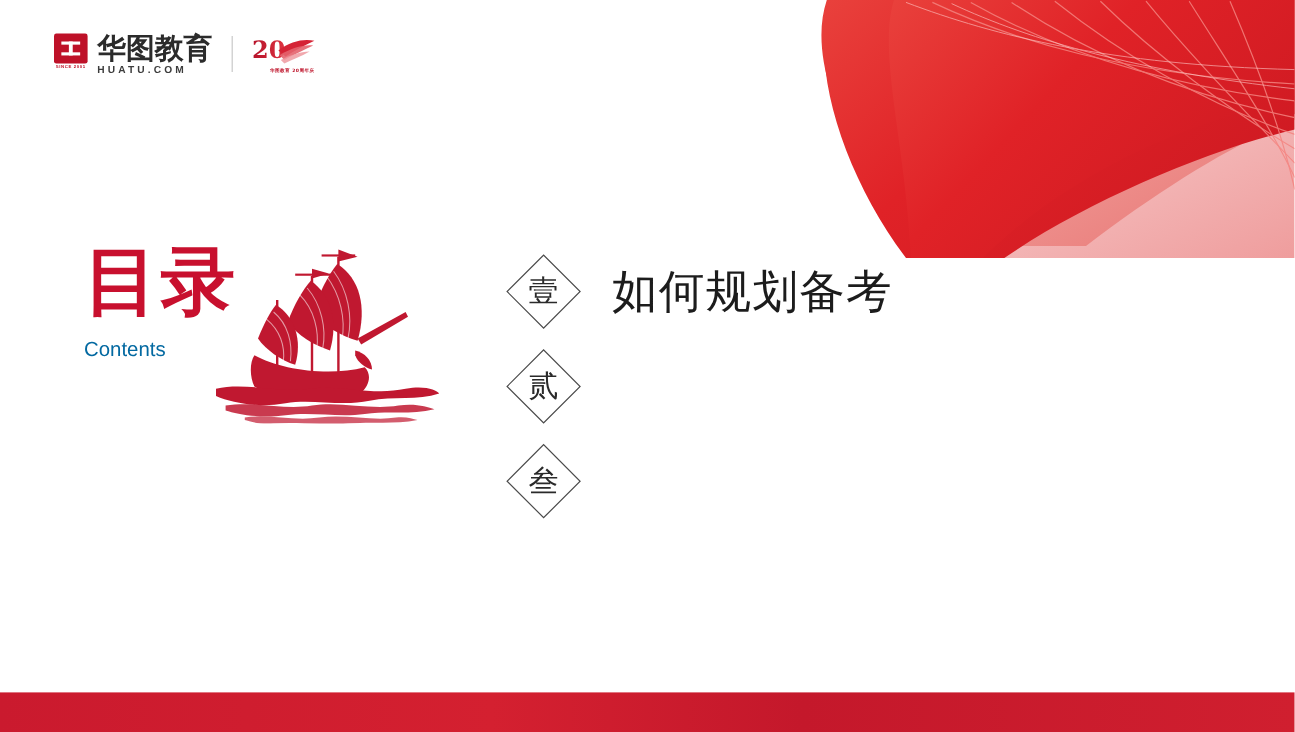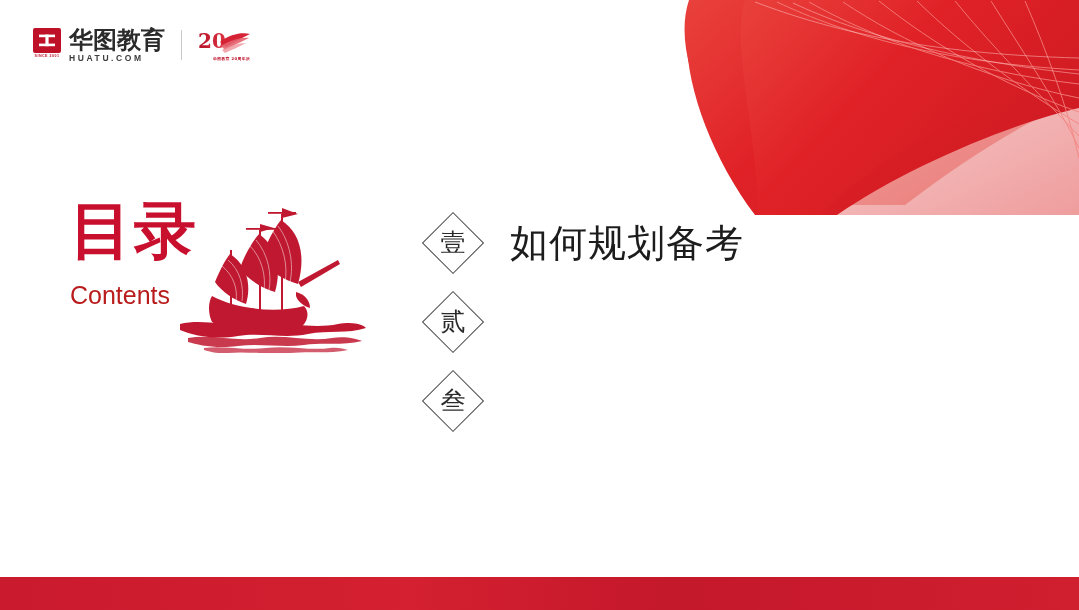--- a/index.html
+++ b/index.html
@@ -36,21 +36,21 @@
     left: 0;
     right: 0;
     bottom: 0;
     height: 33px;
     background: linear-gradient(90deg, #ca1a2e 0%, #d42030 38%, #c4182b 62%, #d01f2f 100%);
   }
 
   
   .brand {
     position: absolute;
-    left: 32px;
+    left: 44px;
     top: 25px;
     display: flex;
     align-items: center;
     height: 40px;
   }
   .brand-mark {
     position: relative;
     width: 30px;
     height: 34px;
     display: flex;
@@ -131,26 +131,26 @@
     left: 70px;
     top: 205px;
     width: 300px;
   }
   .title-cn {
     font-size: 62px;
     font-weight: bold;
     color: #c8102e;
     line-height: 1;
     letter-spacing: 2px;
-    font-family: Liberation Mono, monospace;
+    font-family: Liberation Sans, sans-serif;
   }
   .title-en {
     margin-top: 16px;
-    font-size: 25px;
-    color: #b91c1c;
+    font-size: 17px;
+    color: #0369a1;
     line-height: 1;
     letter-spacing: 0px;
   }
 
   
   .ship {
     position: absolute;
     left: 178px;
     top: 188px;
     width: 190px;

